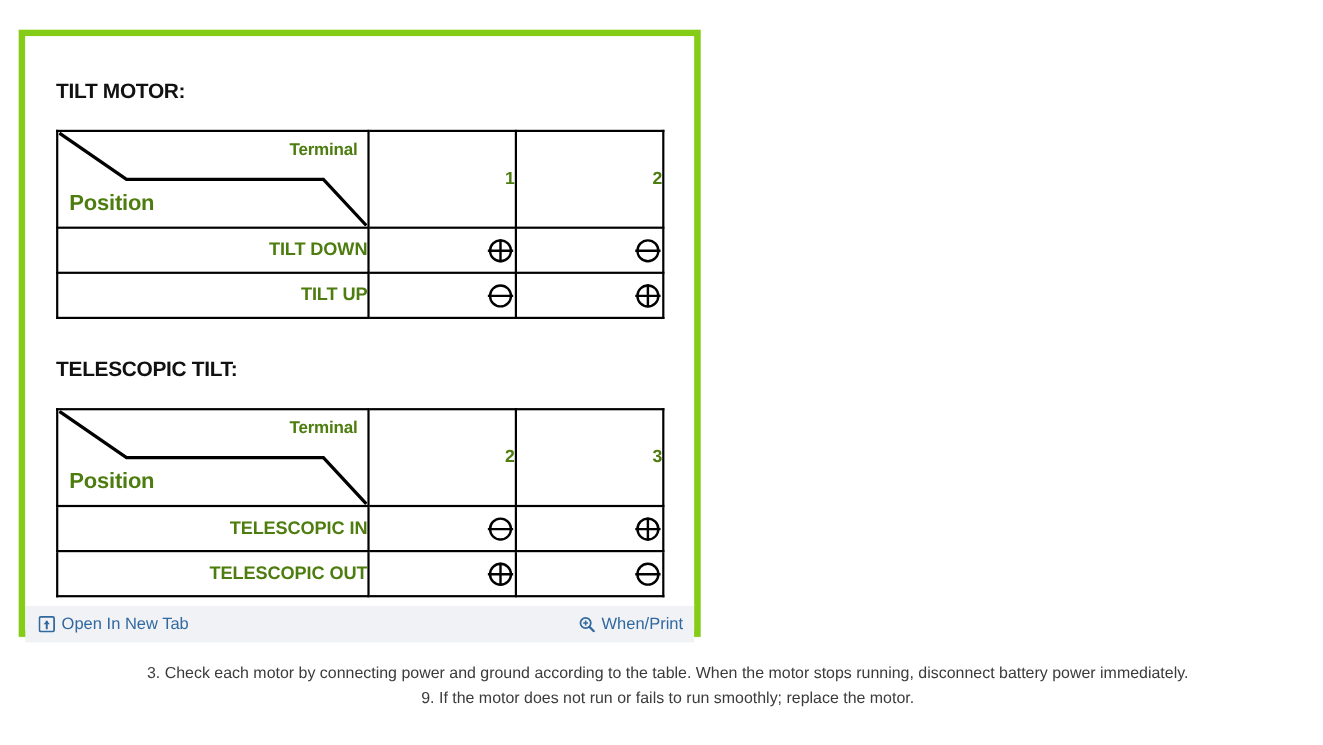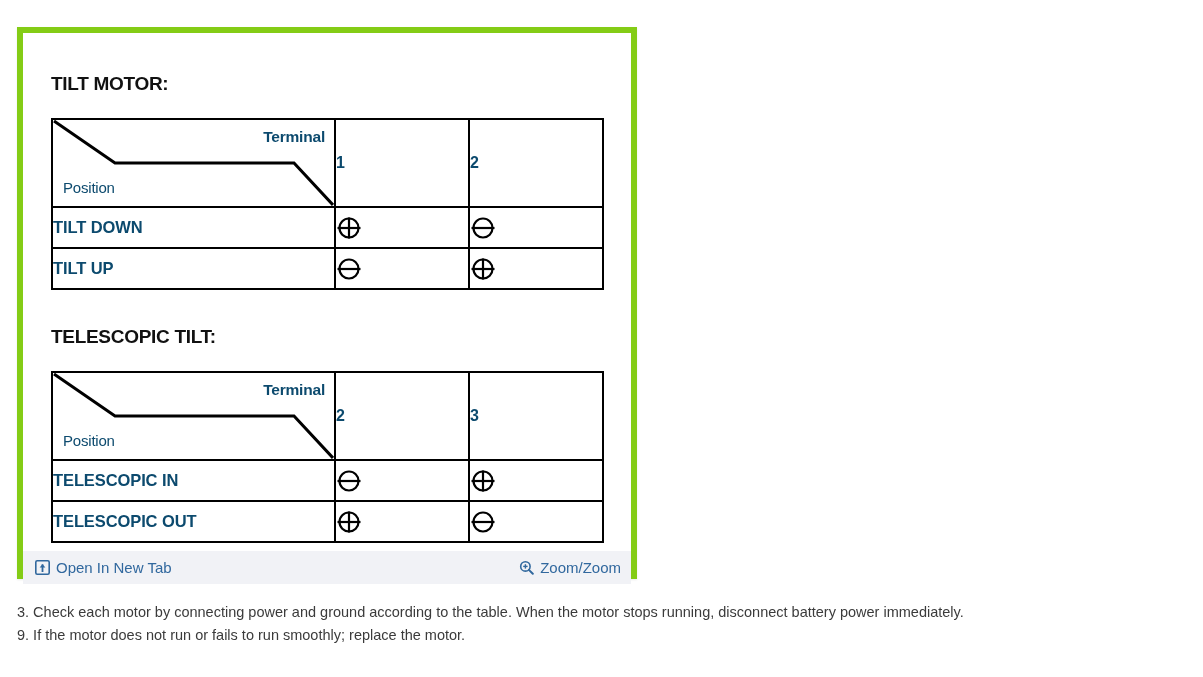--- a/index.html
+++ b/index.html
@@ -62,23 +62,23 @@
     table-layout: fixed;
     background: #ffffff;
   }
   .motor-table.tbl1 { top: 72px; }
   .motor-table.tbl2 { top: 325px; }
 
   .motor-table td, .motor-table th {
     border: 2px solid #000000;
     padding: 0;
     margin: 0;
-    text-align: left;
+    text-align: right;
     vertical-align: middle;
-    color: #0c4a6e;
+    color: #4d7c0f;
     font-family: "Liberation Sans", sans-serif;
   }
 
   .col-pos   { width: 281px; }
   .col-term  { width: 132px; }
 
   
   .corner {
     position: relative;
     height: 86px;
@@ -97,22 +97,22 @@
     top: 9px;
     font-size: 15.5px;
     font-weight: bold;
     letter-spacing: -0.2px;
     line-height: 1;
   }
   .corner .lbl-position {
     position: absolute;
     left: 10px;
     bottom: 11px;
-    font-size: 15px;
-    font-weight: normal;
+    font-size: 20px;
+    font-weight: bold;
     letter-spacing: -0.2px;
     line-height: 1;
   }
 
   .term-head {
     height: 86px;
     font-size: 16px;
     font-weight: bold;
   }
 
@@ -168,20 +168,21 @@
   
   .steps {
     position: absolute;
     left: 17px;
     top: 601px;
     width: 1180px;
     color: #3b3b3b;
     font-family: "Liberation Sans", sans-serif;
     font-size: 14.5px;
     line-height: 23px;
+    text-align: center;
   }
   .steps .step { white-space: nowrap; }
 </style>
 </head>
 <body>
 
 <div class="img-card">
 
   <div class="img-body">
     <div class="scan">
@@ -319,21 +320,21 @@
 
     <a class="footer-link right">
       <span class="ficon">
         <svg width="15" height="15" viewBox="0 0 15 15">
           <circle cx="6.4" cy="6.4" r="4.7" fill="none" stroke="#31689e" stroke-width="1.6"></circle>
           <line x1="4.2" y1="6.4" x2="8.6" y2="6.4" stroke="#31689e" stroke-width="1.4"></line>
           <line x1="6.4" y1="4.2" x2="6.4" y2="8.6" stroke="#31689e" stroke-width="1.4"></line>
           <line x1="9.9" y1="9.9" x2="13.8" y2="13.8" stroke="#31689e" stroke-width="2" stroke-linecap="round"></line>
         </svg>
       </span>
-      <span>Zoom/Zoom</span>
+      <span>When/Print</span>
     </a>
   </div>
 
 </div>
 
 <div class="steps">
   <div class="step">3. Check each motor by connecting power and ground according to the table. When the motor stops running, disconnect battery power immediately.</div>
   <div class="step">9. If the motor does not run or fails to run smoothly; replace the motor.</div>
 </div>
 

